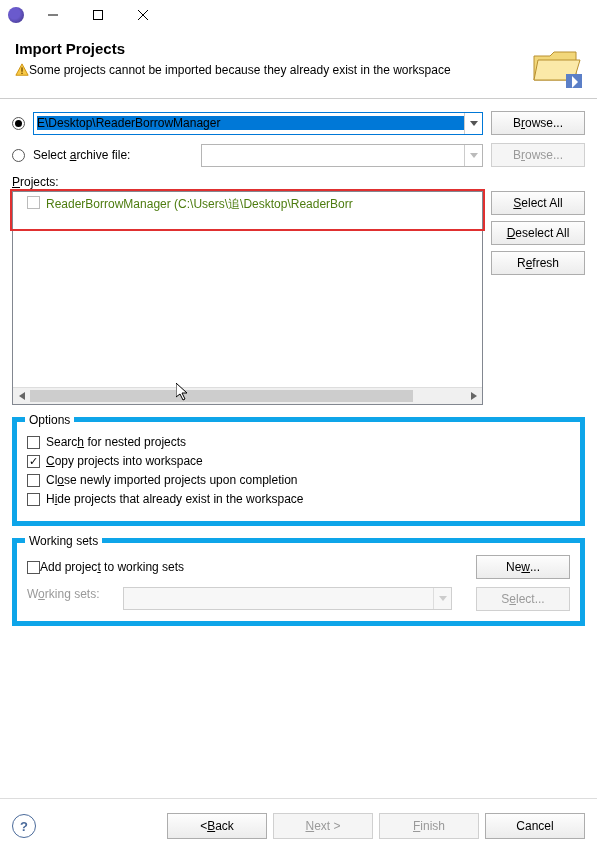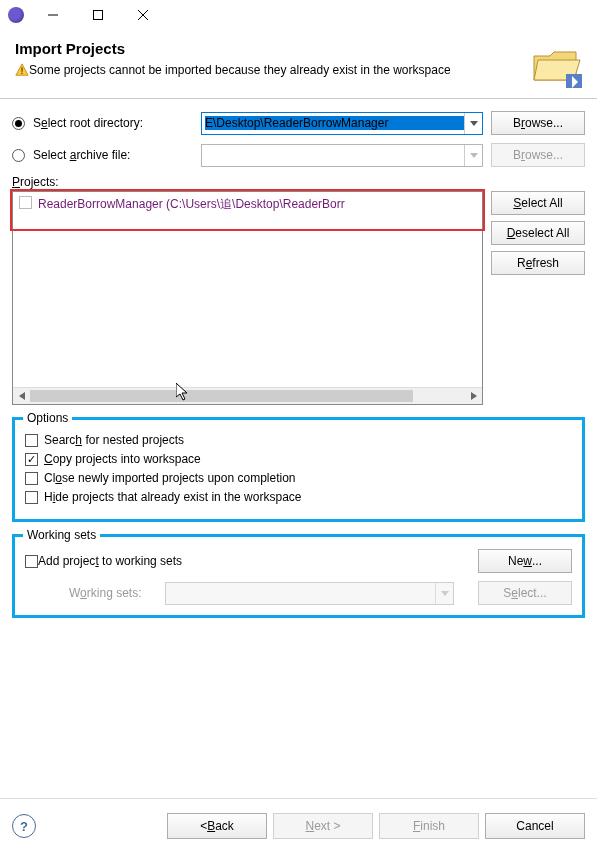--- a/index.html
+++ b/index.html
@@ -34,41 +34,41 @@
 .row .input.disabled .dd { color:#bbb; }
 .btn { height:24px; min-width:94px; background:linear-gradient(#fdfdfd,#ececec); border:1px solid #adadad; display:flex; align-items:center; justify-content:center; padding:0 8px;}
 .btn.disabled { color:#9a9a9a; border-color:#d0d0d0; background:#f5f5f5;}
 .row .btn { width:94px; }
 
 .projects-label { margin: 8px 0 2px 0; }
 .projects-area { display:flex; gap:8px; }
 .projects-box { flex:1; position:relative; }
 .projects-highlight { position:absolute; top:-2px; left:-2px; right:-2px; height:42px; border:2px solid #e03030; z-index:5; pointer-events:none;}
 .projects-list { height:214px; border:1px solid #828790; background:#fff; overflow:hidden; position:relative;}
-.proj-item { display:flex; gap:6px; padding:4px 6px; color:#701a75; white-space:nowrap;}
+.proj-item { display:flex; gap:6px; padding:4px 14px; color:#4d7c0f; white-space:nowrap;}
 .proj-check { width:13px; height:13px; border:1px solid #bbb; background:#fff; flex-shrink:0;}
 .scroll-h { position:absolute; bottom:0; left:0; right:0; height:17px; background:#f0f0f0; border-top:1px solid #ddd; display:flex;}
 .scroll-h .arr { width:17px; display:flex; align-items:center; justify-content:center; color:#666;}
 .scroll-h .track { flex:1; position:relative;}
 .scroll-h .thumb { position:absolute; top:2px; bottom:2px; left:0; width:88%; background:#cdcdcd; border-radius:0;}
 .projects-btns { width:94px; display:flex; flex-direction:column; gap:6px;}
 .projects-btns .btn { width:100%; }
 
 .cursor { position:absolute; left:176px; top:383px; pointer-events:none; z-index:20;}
 
-.fieldset { border:3px solid #0ea5e9; margin-top:12px; padding:8px 10px 10px 10px; position:relative;}
+.fieldset { border:5px solid #0ea5e9; margin-top:12px; padding:8px 10px 10px 10px; position:relative;}
 .fieldset .legend { position:absolute; top:-9px; left:8px; background:#fff; padding:0 4px; font-size:12px;}
 .check-row { display:flex; align-items:flex-end; gap:6px; margin:5px 0;}
 .check { width:13px; height:13px; border:1px solid #555; background:#fff; display:inline-flex; align-items:center; justify-content:center;}
 .check.checked::after { content:"✓"; font-size:11px; line-height:11px; color:#000;}
 .underline { text-decoration: underline; text-decoration-color: currentColor; }
 
 .ws-row1 { display:flex; align-items:center; margin:4px 0 8px 0;}
 .ws-row1 .left { flex:1; display:flex; align-items:center; }
-.ws-row2 { display:flex; align-items:center; gap:24px; color:#9a9a9a;margin-left:44px;}
+.ws-row2 { display:flex; gap:24px; color:#9a9a9a;}
 .ws-row2 .combo { flex:1; height:23px; border:1px solid #cfcfcf; background:#f7f7f7; display:flex;}
 .ws-row2 .combo .dd { width:18px; border-left:1px solid #ddd; display:flex;align-items:center;justify-content:center;}
 
 .footer { position:absolute; bottom:0; left:0; right:0; height:55px; border-top:1px solid #ddd; display:flex; align-items:center; padding:0 12px; gap:6px; background:#fff;}
 .footer .help { width:24px; height:24px; border:1.5px solid #4a6a9a; border-radius:50%; display:flex; align-items:center; justify-content:center; color:#4a6a9a; font-weight:bold; font-size:13px;}
 .footer .spacer { flex:1; }
 .footer .btn { width:100px; height:26px;}
 </style>
 </head>
 <body>
@@ -114,21 +114,20 @@
       <polygon points="36,30 52,30 52,44 36,44" fill="#5b7fc7"></polygon>
       <polygon points="42,32 48,38 42,44" fill="#fff"></polygon>
     </svg>
   </div>
 </div>
 
 <div class="content">
 
   <div class="row">
     <span class="radio checked"></span>
-    <label><span>S</span><span class="underline">e</span><span>lect root directory:</span></label>
     <div class="input selected">
       <span class="val">E\Desktop\ReaderBorrowManager</span>
       <span class="dd">
         <svg width="8" height="5">
             <polygon points="0,0 8,0 4,5" fill="#555"></polygon>
           </svg>
       </span>
     </div>
     <div class="btn">
         <span>B</span>

